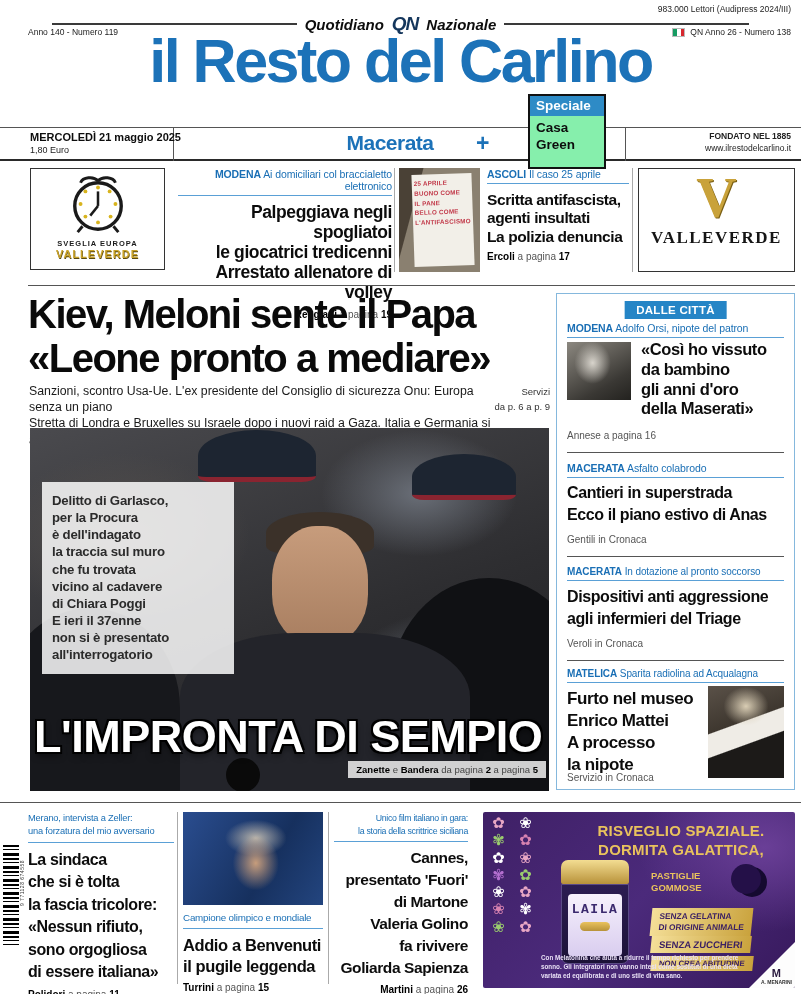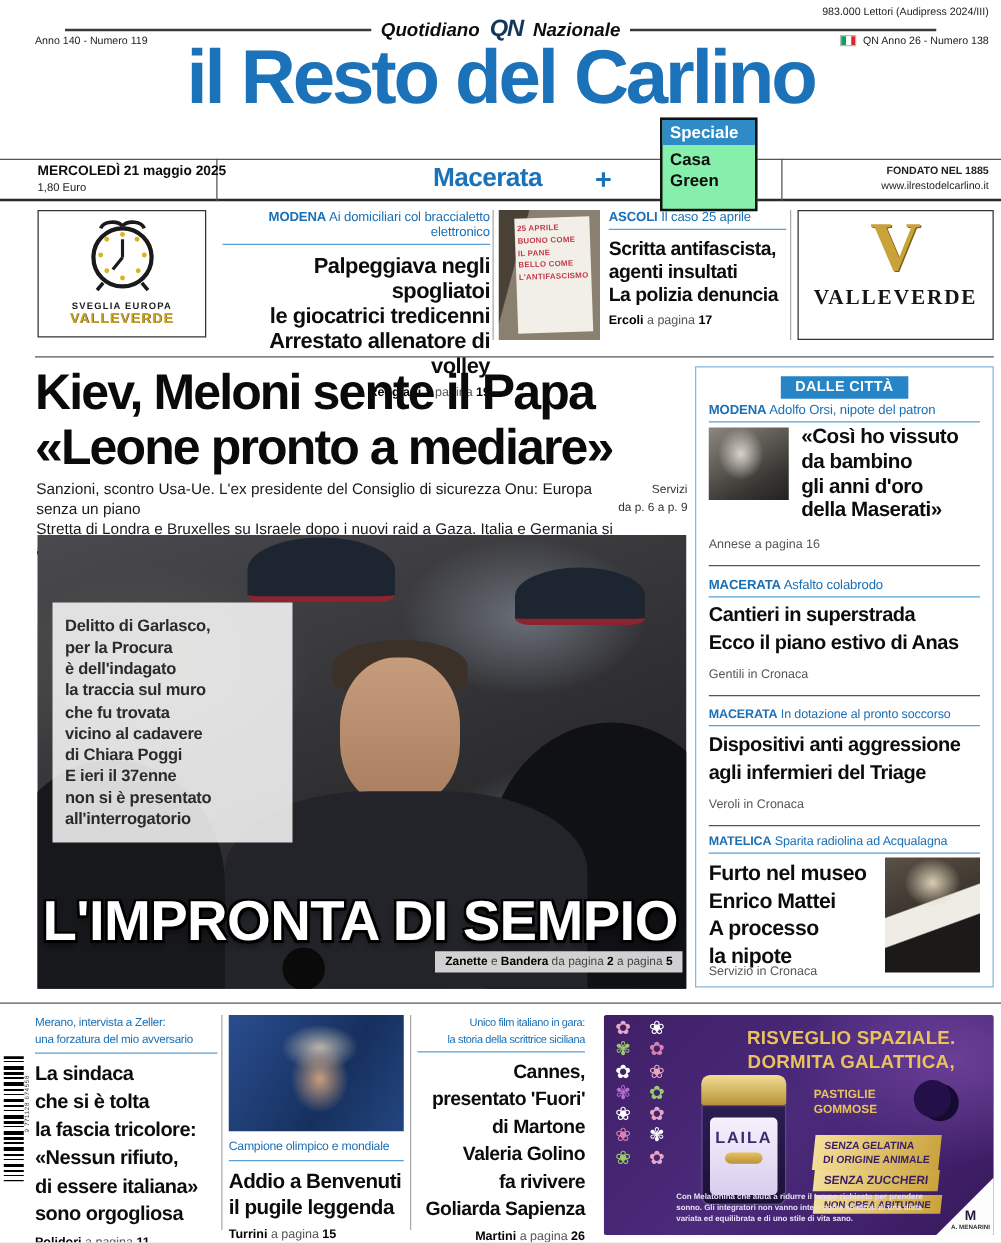--- a/index.html
+++ b/index.html
@@ -134,21 +134,21 @@
   .cannes .byline { margin-top:5px; }
   .bvdiv { top:812px; height:172px; }
 
   
   .lad { top:812px; left:483px; width:312px; height:176px; background:
       radial-gradient(180px 120px at 90% 20%, #6a3f97 0%, rgba(0,0,0,0) 70%),
       linear-gradient(135deg,#3f2066 0%, #4b2a7b 50%, #37195c 100%); overflow:hidden; border-radius:2px; }
   .lad-flowers { position:absolute; left:0; top:0; width:58px; height:176px; display:flex; flex-wrap:wrap; align-content:flex-start; padding:2px; }
   .lad-flowers span { font-size:15px; line-height:1.15; width:50%; text-align:center; }
   .lad-title { position:absolute; left:88px; top:10px; width:220px; text-align:center; font-size:15px; font-weight:900; color:#e9c25d; letter-spacing:0.2px; line-height:1.25; }
-  .jar { position:absolute; left:78px; top:48px; width:68px; height:104px; }
+  .jar { position:absolute; left:78px; top:48px; width:68px; height:104px;font-family:Liberation Mono, monospace; }
   .jar-cap { height:24px; background:linear-gradient(#f3dd92,#b8923a); border-radius:7px 7px 2px 2px; }
   .jar-body { height:80px; background:linear-gradient(#2c1d52,#1b1137); border:1px solid #5a4a86; border-radius:0 0 7px 7px; position:relative; }
   .jar-label { position:absolute; left:6px; right:6px; top:9px; bottom:7px; background:linear-gradient(#f6f1fc,#d9cdef); border-radius:4px; text-align:center; }
   .jar-name { font-weight:900; color:#3b2a6e; font-size:13px; letter-spacing:1.5px; margin-top:8px; }
   .jar-dot { width:30px; height:9px; margin:5px auto 0 auto; background:linear-gradient(#e9c25d,#b8923a); border-radius:5px; }
   .pastiglie { position:absolute; left:168px; top:58px; font-size:9.5px; font-weight:900; color:#e9c25d; line-height:1.3; }
   .moon { position:absolute; left:248px; top:52px; width:30px; height:30px; background:#241048; border-radius:50%; box-shadow:6px 3px 0 0 #150a30; }
   .ribbon { position:absolute; left:168px; background:linear-gradient(100deg,#f5e09a,#c9a23c); color:#3a1f63; font-weight:900; transform:skewX(-6deg); padding:3px 8px; white-space:nowrap; }
   .rb1 { top:96px; font-size:8.3px; line-height:1.3; }
   .rb2 { top:124px; font-size:9.5px; }
@@ -350,22 +350,22 @@
   <div class="abs merano">
     <div class="kicker bk">
       <div>Merano, intervista a Zeller:</div>
       <div>una forzatura del mio avversario</div>
     </div>
     <div class="hl">
       <div>La sindaca</div>
       <div>che si è tolta</div>
       <div>la fascia tricolore:</div>
       <div>«Nessun rifiuto,</div>
+      <div>sono orgogliosa</div>
       <div>di essere italiana»</div>
-      <div>sono orgogliosa</div>
     </div>
     <div class="byline"><span class="bn">Polidori</span> <span>a pagina</span> <span class="bn">11</span></div>
   </div>
 
   <div class="abs vdiv bvdiv" style="left:177px;"></div>
 
   <div class="abs benv">
     <div class="benv-photo"></div>
     <div class="kicker bk" style="font-size:9.8px;"><span>Campione olimpico e mondiale</span></div>
     <div class="hl">

